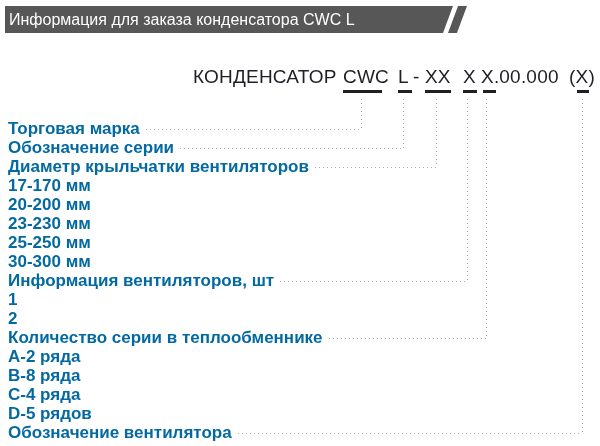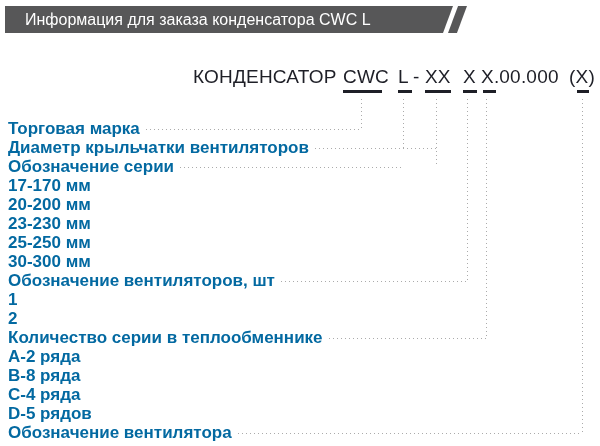--- a/index.html
+++ b/index.html
@@ -8,21 +8,21 @@
     font-family: "Liberation Sans", sans-serif;
   }
   .page { position: absolute; inset: 0; background: #ffffff; }
 
   
   .header-bar {
     position: absolute; left: 5px; top: 6px; width: 448px; height: 27px;
     background: #575758;
     clip-path: polygon(0 0, 100% 0, calc(100% - 10px) 100%, 0 100%);
     color: #ffffff; font-size: 16px; line-height: 27px;
-    padding-left: 20px; box-sizing: border-box; white-space: nowrap;
+    padding-left: 4px; box-sizing: border-box; white-space: nowrap;
   }
   .header-stripe {
     position: absolute; left: 448px; top: 6px; width: 19px; height: 27px;
     background: #575758;
     clip-path: polygon(53% 0, 100% 0, 47% 100%, 0 100%);
   }
 
   
   .seg {
     position: absolute; top: 67px; font-weight: 400; font-size: 19px;
@@ -80,45 +80,45 @@
   <div class="vline" style="left:436px;height:68px"></div>
   <div class="vline" style="left:467px;height:182px"></div>
   <div class="vline" style="left:486px;height:239px"></div>
   <div class="vline" style="left:582px;height:334px"></div>
 
   <div class="legend">
     <div class="row" style="width:353px">
       <span class="lbl">Торговая марка</span>
       <div class="leader"></div>
     </div>
+    <div class="row" style="width:395px">
+      <span class="lbl">Обозначение серии</span>
+      <div class="leader"></div>
+    </div>
     <div class="row" style="width:428px">
       <span class="lbl">Диаметр крыльчатки вентиляторов</span>
-      <div class="leader"></div>
-    </div>
-    <div class="row" style="width:395px">
-      <span class="lbl">Обозначение серии</span>
       <div class="leader"></div>
     </div>
     <div class="row">
       <span class="lbl">17-170 мм</span>
     </div>
     <div class="row">
       <span class="lbl">20-200 мм</span>
     </div>
     <div class="row">
       <span class="lbl">23-230 мм</span>
     </div>
     <div class="row">
       <span class="lbl">25-250 мм</span>
     </div>
     <div class="row">
       <span class="lbl">30-300 мм</span>
     </div>
     <div class="row" style="width:459px">
-      <span class="lbl">Обозначение вентиляторов, шт</span>
+      <span class="lbl">Информация вентиляторов, шт</span>
       <div class="leader"></div>
     </div>
     <div class="row">
       <span class="lbl">1</span>
     </div>
     <div class="row">
       <span class="lbl">2</span>
     </div>
     <div class="row" style="width:478px">
       <span class="lbl">Количество серии в теплообменнике</span>

